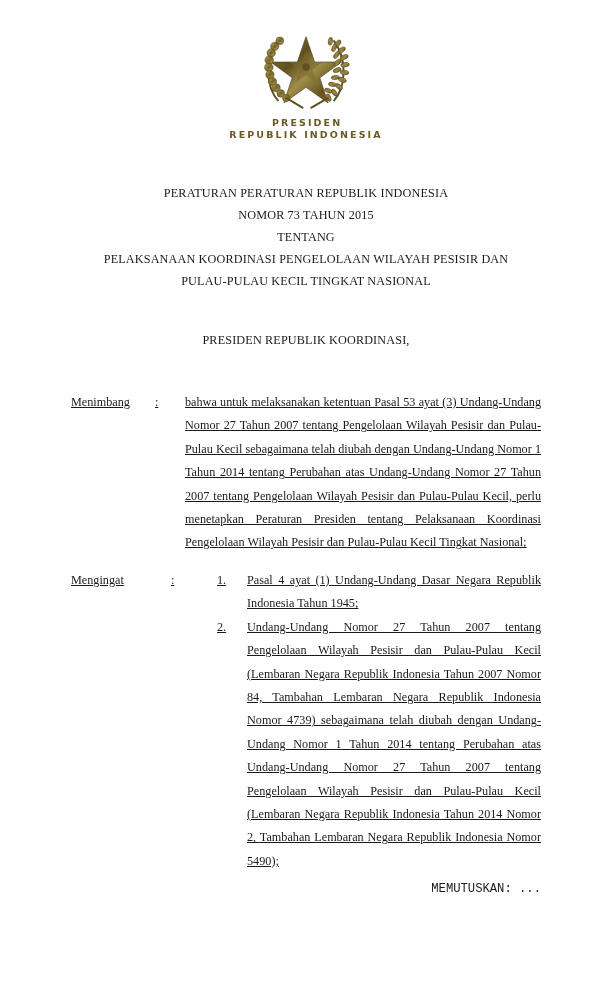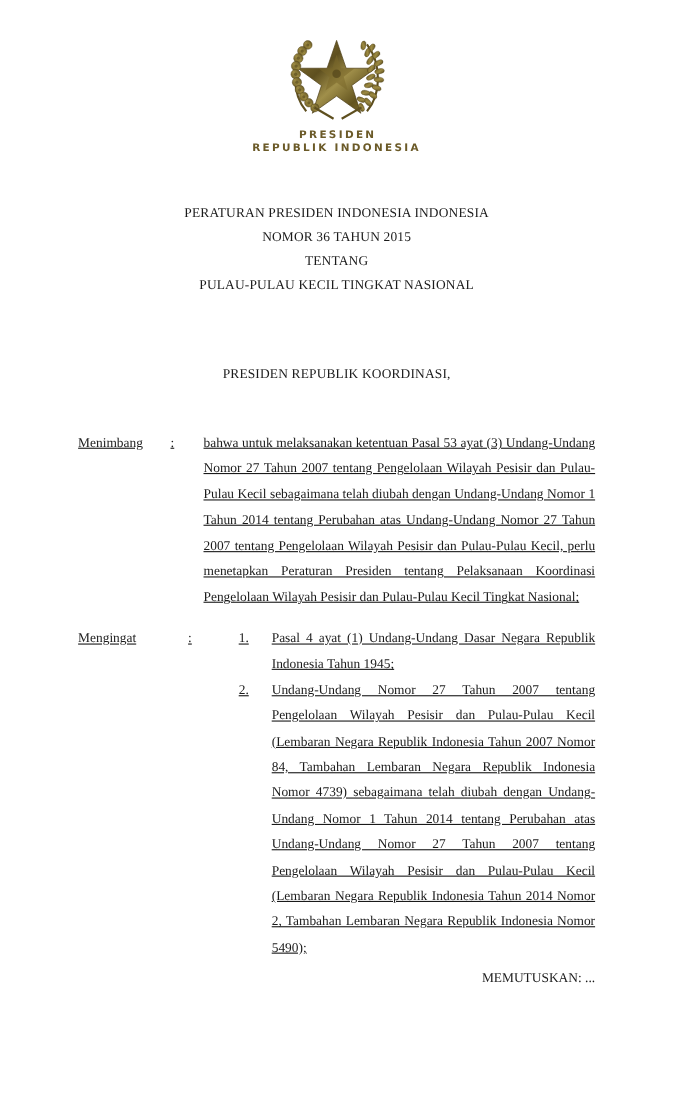--- a/index.html
+++ b/index.html
@@ -132,20 +132,21 @@
 
   
   .continuation {
     position: absolute;
     top: 878px;
     left: 71px;
     width: 470px;
     text-align: right;
     font-size: 12.2px;
     line-height: 23.4px;
+    font-family: Liberation Mono, monospace;
   }
 </style>
 </head>
 <body>
 
 <div class="emblem-block">
 
   <svg class="emblem-mark" viewBox="0 0 100 100">
     <defs>
       <linearGradient id="goldGrad" x1="0" y1="0" x2="1" y2="1">
@@ -223,23 +224,24 @@
       <path d="M28.4 82.6 L 47 93.5"></path>
       <path d="M74.6 82.2 L 55 93.5"></path>
     </g>
   </svg>
 
   <div class="emblem-caption">PRESIDEN
 REPUBLIK INDONESIA</div>
 </div>
 
 <div class="title-block">
-  <div class="title-line">PERATURAN PRESIDEN INDONESIA INDONESIA</div>
-  <div class="title-line">NOMOR 36 TAHUN 2015</div>
+  <div class="title-line">PERATURAN PERATURAN REPUBLIK INDONESIA</div>
+  <div class="title-line">NOMOR 73 TAHUN 2015</div>
   <div class="title-line">TENTANG</div>
+  <div class="title-line">PELAKSANAAN KOORDINASI PENGELOLAAN WILAYAH PESISIR DAN</div>
   <div class="title-line">PULAU-PULAU KECIL TINGKAT NASIONAL</div>
 </div>
 
 <div class="preamble-block">
   <div class="preamble-line spaced">PRESIDEN REPUBLIK KOORDINASI,</div>
 </div>
 
 <div class="clause" id="clause-menimbang">
   <div class="clause-label">Menimbang</div>
   <div class="clause-colon">:</div>

